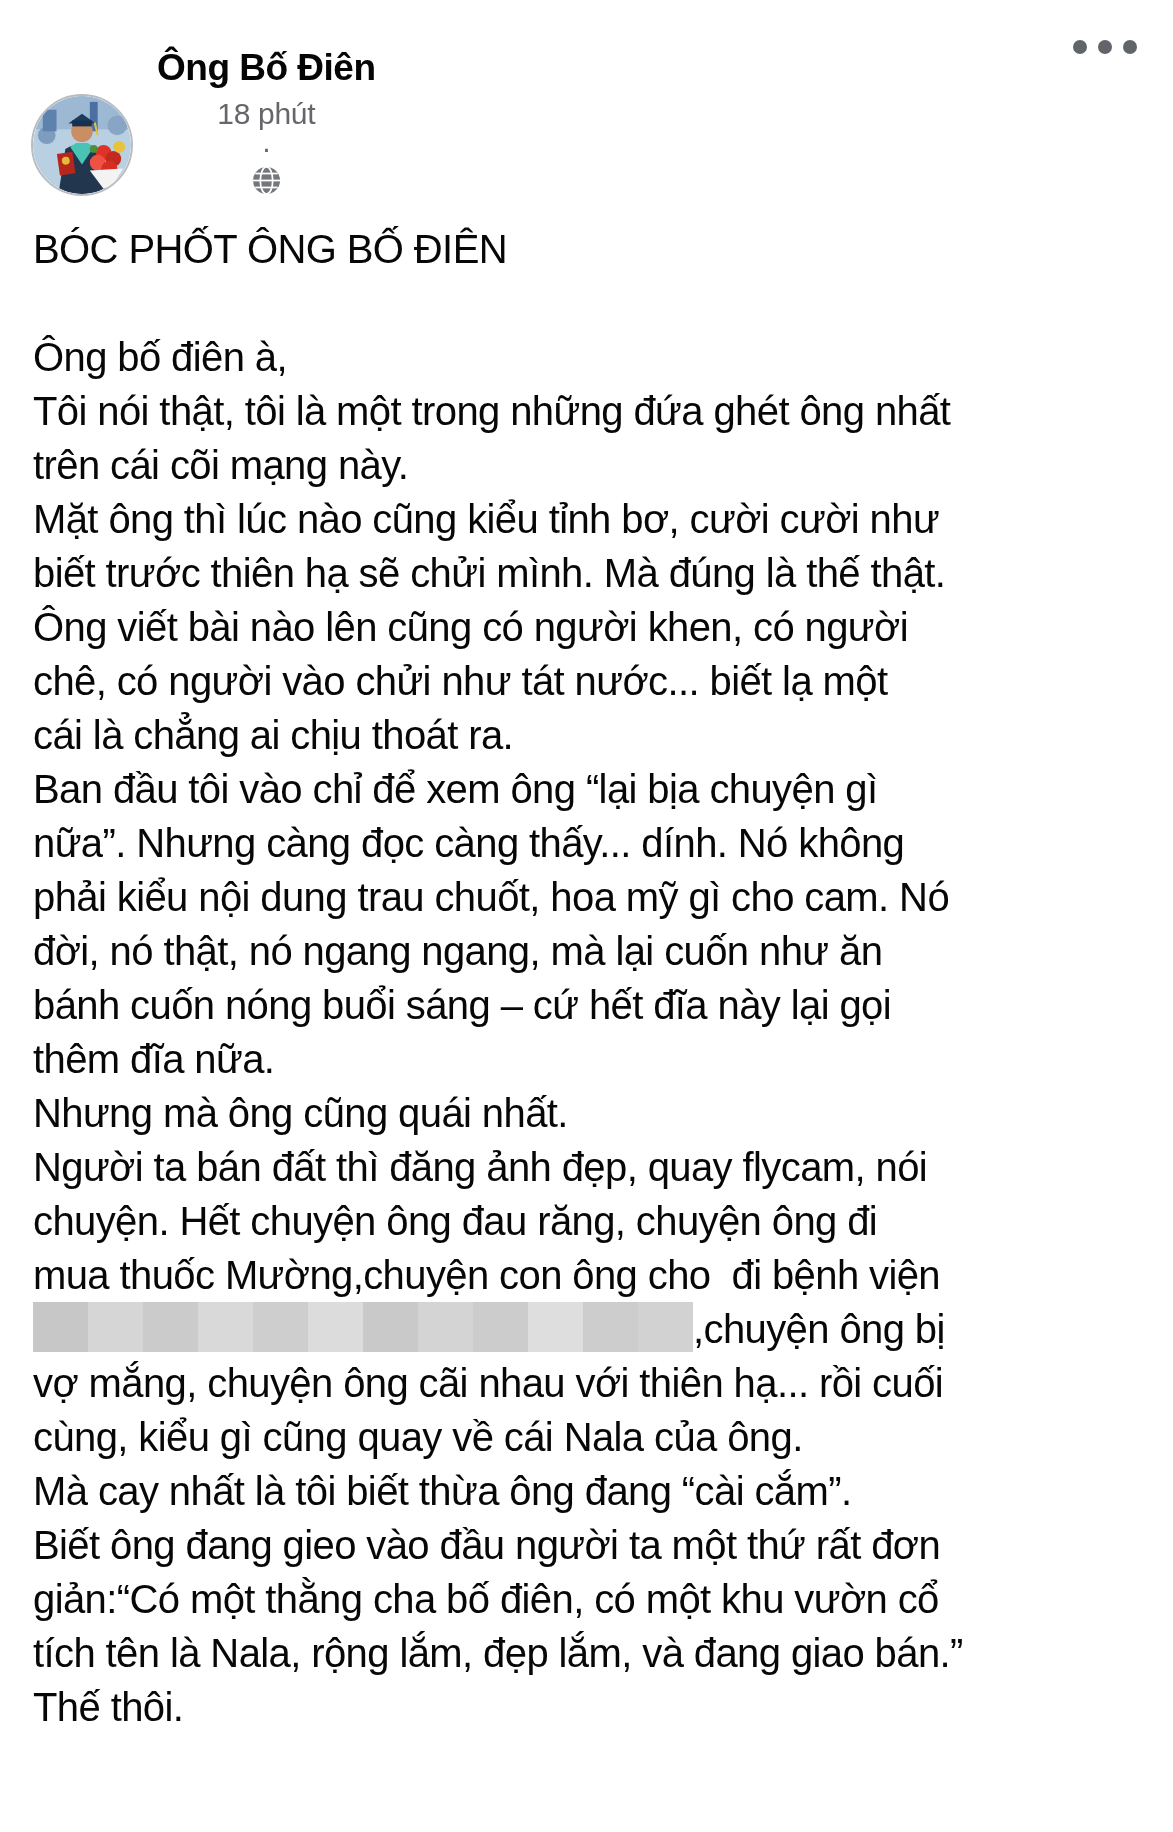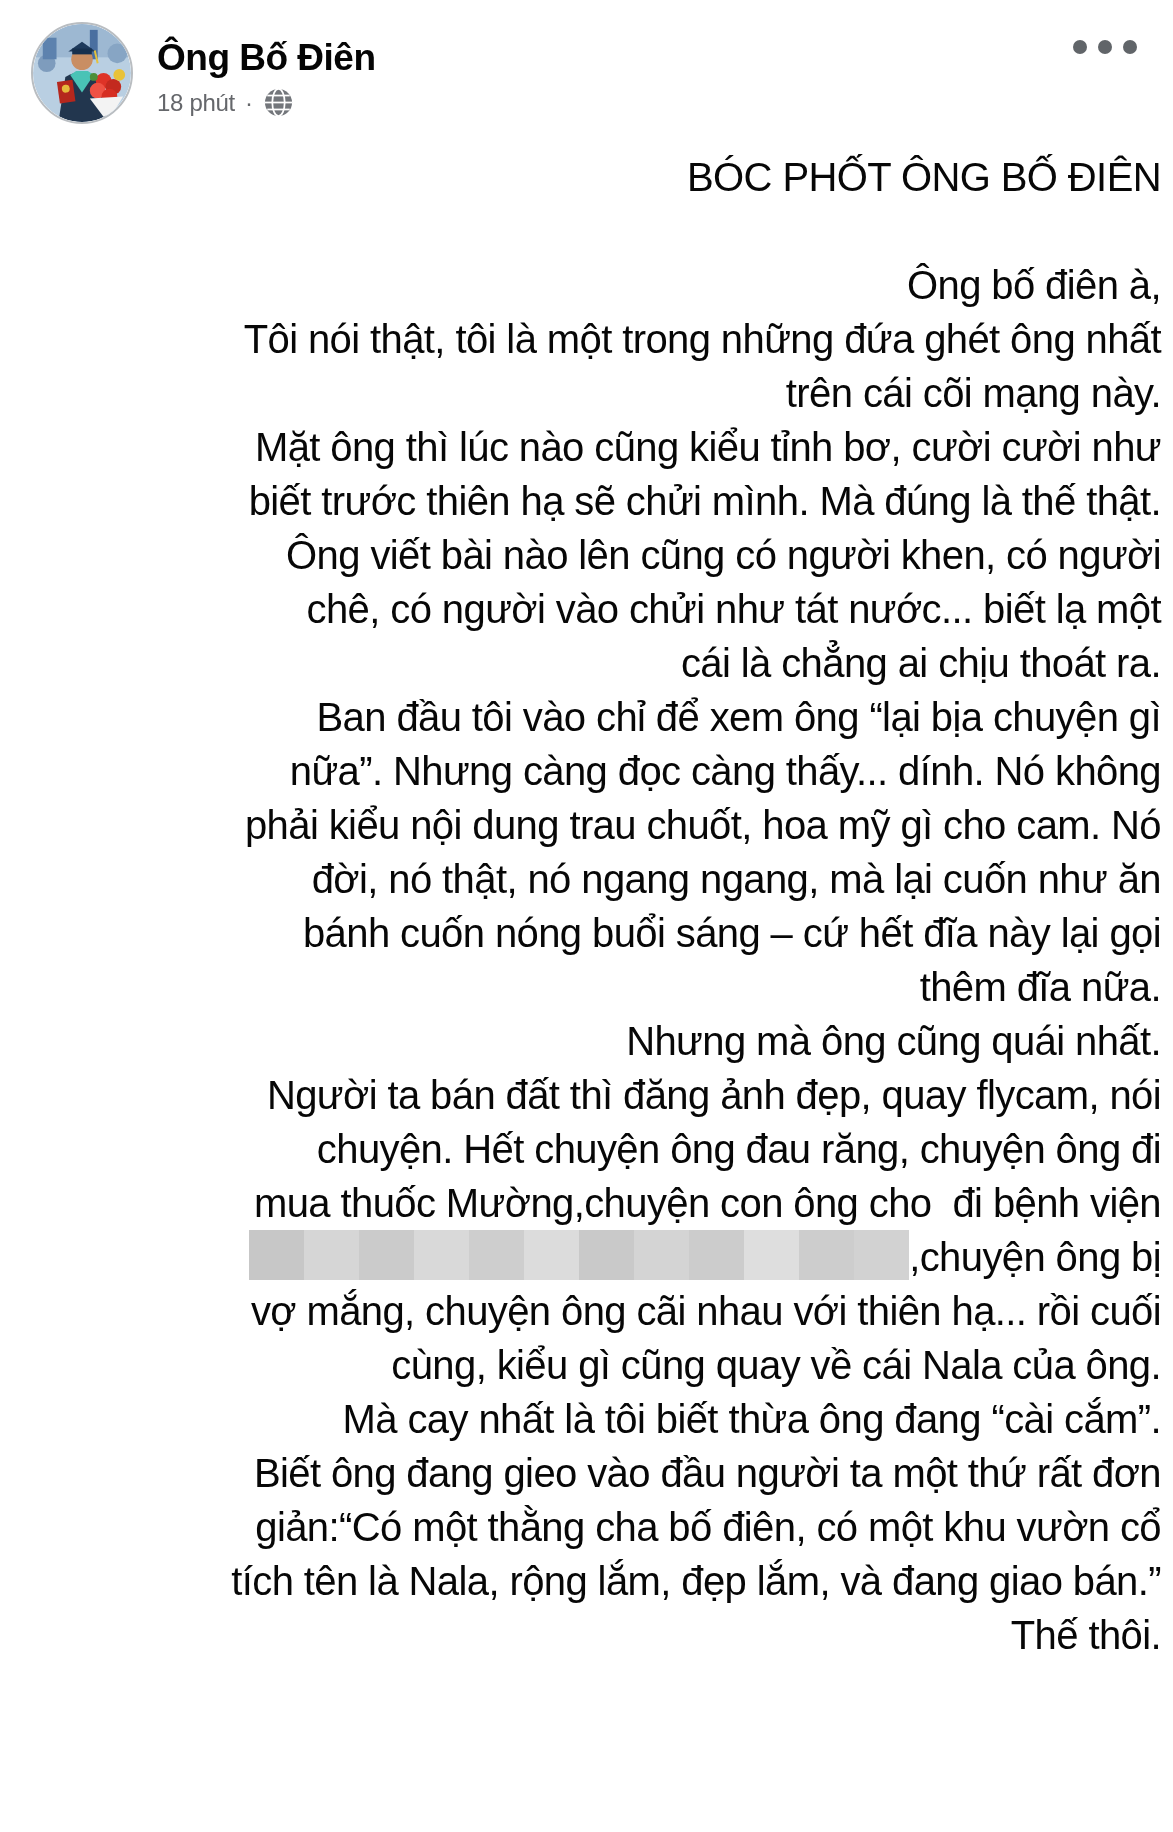--- a/index.html
+++ b/index.html
@@ -5,53 +5,54 @@
   html, body { margin: 0; padding: 0; }
   body {
     width: 1173px; height: 1832px;
     background: #ffffff;
     overflow: hidden;
     font-family: "Liberation Sans", "DejaVu Sans", sans-serif;
     -webkit-font-smoothing: antialiased;
   }
   
   .post-header {
-    display: flex; align-items: center;
-    padding: 22px 30px 0 31px;
+    display: flex; align-items: flex-end;
+    padding: 38px 30px 0 31px;
     position: relative;
   }
   .avatar-wrap {
     width: 102px; height: 102px; border-radius: 50%;
     border: 2px solid #b9bdc1; overflow: hidden; flex: 0 0 auto;
     box-sizing: border-box;
     cursor: pointer;
   }
   .avatar-wrap svg { display: block; width: 100%; height: 100%; }
   .header-meta { margin-left: 24px; padding-top: 8px; }
   .author-name {
     font-size: 37px; font-weight: 700; color: #050505;
     letter-spacing: -0.5px; line-height: 44px; cursor: pointer;
   }
   .sub-row {
     margin-top: 7px; display: flex; align-items: center;
-    font-size: 24px; color: #65676b; letter-spacing: -0.3px;
+    font-size: 30px; color: #65676b; letter-spacing: -0.3px;
     cursor: pointer;
+    flex-direction: column;
   }
   .dot-sep { margin: 0 10px; color: #65676b; }
   .globe { width: 31px; height: 31px; display: inline-block; }
   .more-btn {
     position: absolute; right: 28px; top: 32px;
     display: flex; gap: 11px; padding: 8px; cursor: pointer;
   }
   .more-btn i {
     width: 14px; height: 14px; border-radius: 50%;
     background: #616569; display: block;
   }
   
-  .post-body { padding: 26px 12px 0 33px; text-align: right; }
+  .post-body { padding: 26px 12px 0 33px; }
   .body-line {
     font-size: 40px; line-height: 54px; height: 54px;
     color: #070707; letter-spacing: -0.6px;
     white-space: pre; overflow: visible;
   }
   .redaction {
     display: inline-block; height: 50px; width: 660px;
     vertical-align: -9px; font-size: 0; line-height: 0;
     overflow: hidden; white-space: nowrap;
   }

